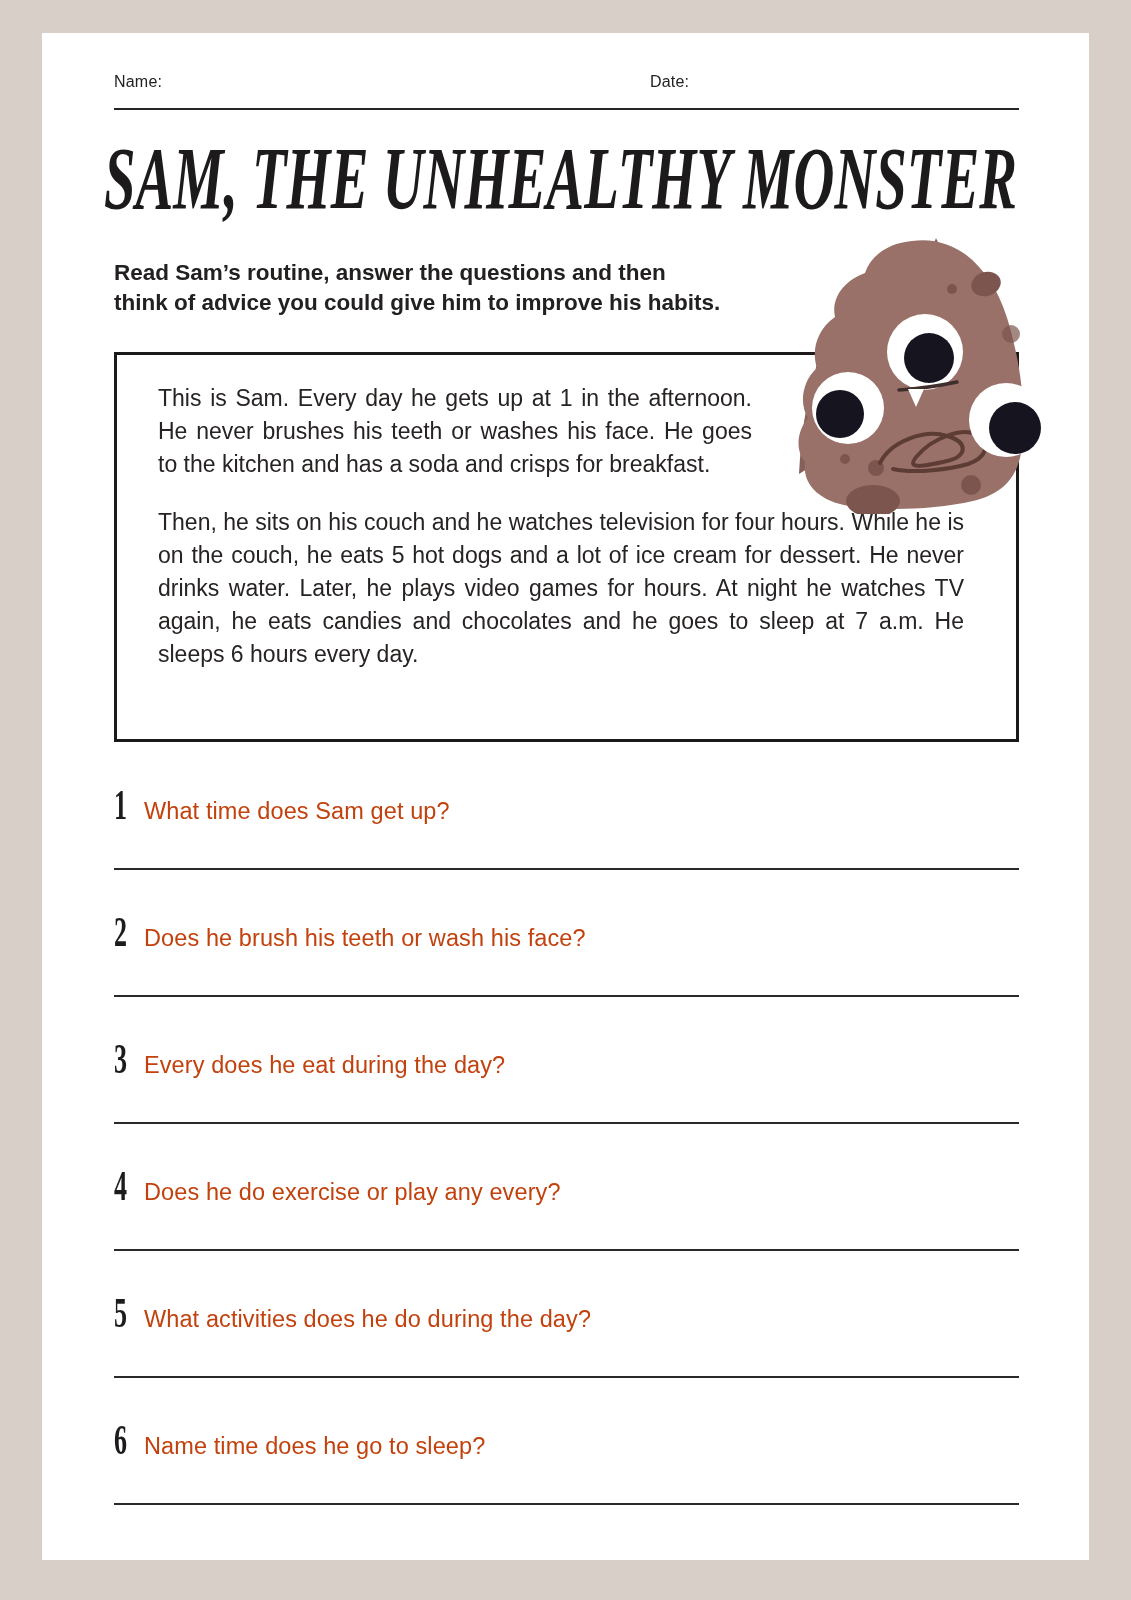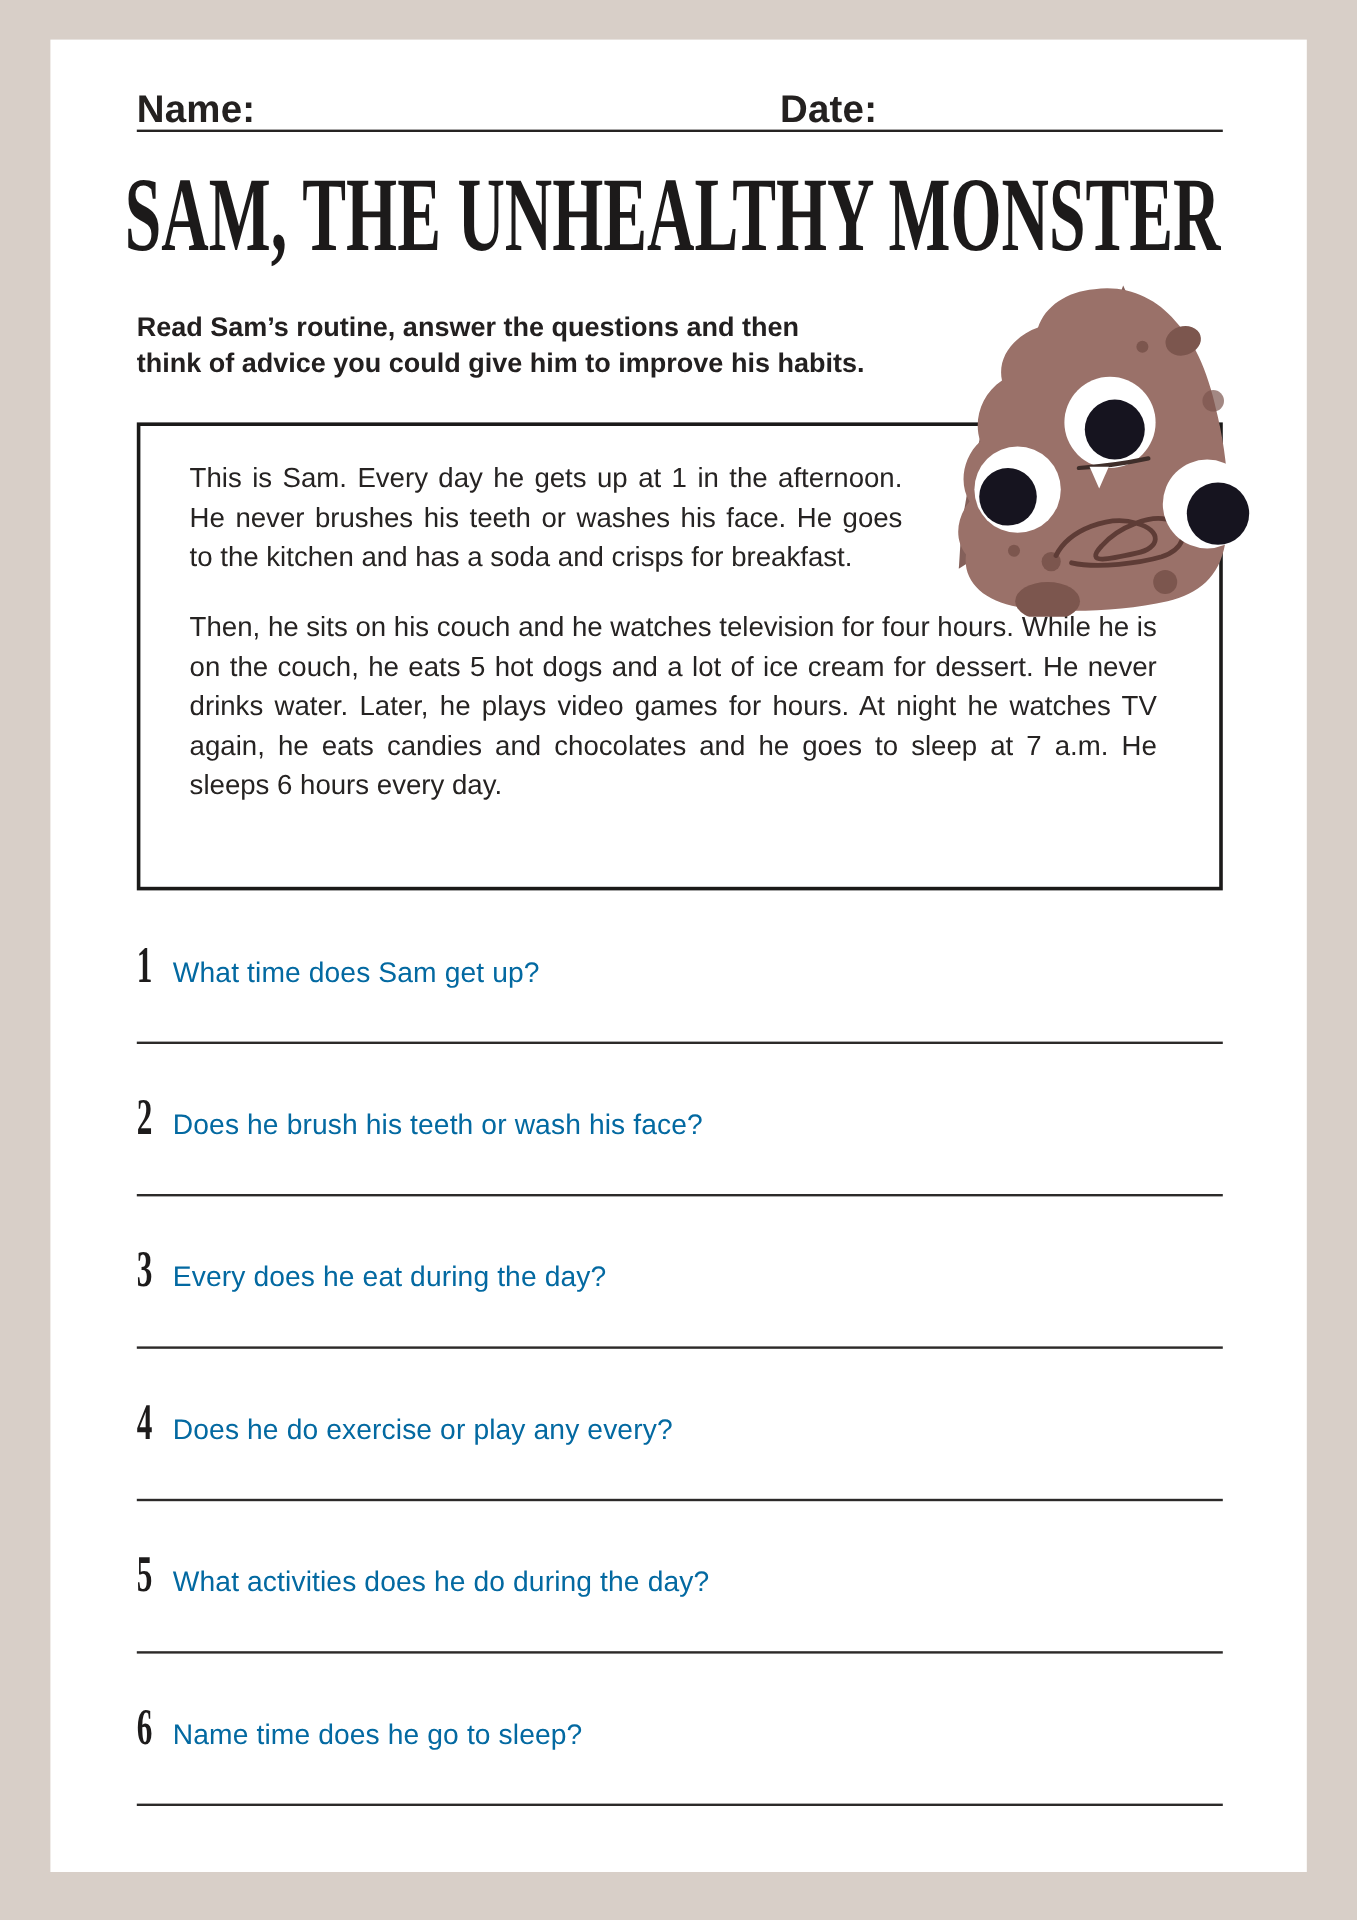--- a/index.html
+++ b/index.html
@@ -11,25 +11,25 @@
     font-family: "Liberation Sans", sans-serif;
     color: #242120;
   }
   .page {
     width: 1047px; height: 1527px;
     background: #ffffff;
     position: relative;
     padding: 40px 70px 0 72px;
   }
   
-  .header-row { position: relative; height: 28px; font-size: 32px; font-weight: 700; letter-spacing: .2px; }
+  .header-row { position: relative; height: 28px; font-size: 16px; font-weight: 400; letter-spacing: .2px; }
   .date-label { position: absolute; left: 536px; top: 0; }
   .header-line { margin-top: 7px; border-bottom: 2px solid #262423; height: 0; }
   
-  .title-wrap { margin-top: 30px; margin-left: -10px; height: 82px; }
+  .title-wrap { margin-top: 30px; margin-left: -10px; height: 82px; font-style: italic; }
   .title-wrap svg text { fill: #1c1a1a; font-family: "Liberation Serif", serif; font-weight: bold; }
   
   .instructions { margin-top: 36px; font-size: 22.5px; font-weight: 700; line-height: 30px; color: #232020; }
   
   .passage-box {
     margin-top: 34px; height: 390px;
     border: 3px solid #1b1a19;
     padding: 27px 52px 16px 41px;
     position: relative; z-index: 1;
     background: #ffffff;
@@ -43,21 +43,21 @@
   .question-block { position: relative; height: 127px; }
   .question-block.first { margin-top: 46px; }
   .q-row { display: flex; align-items: baseline; }
   .q-num {
     font-family: "Liberation Serif", serif; font-weight: bold;
     font-size: 42px; line-height: 34px;
     display: inline-block; width: 30px; flex: 0 0 30px;
     transform: scale(0.62, 1.02); transform-origin: left bottom;
     color: #1d1b1b;
   }
-  .q-text { font-size: 23.5px; color: #0369a1; letter-spacing: .1px; }
+  .q-text { font-size: 23.5px; color: #c2410c; letter-spacing: .1px; }
   .answer-line { position: absolute; left: 0; right: 0; top: 80px; border-bottom: 2px solid #2c2a29; height: 0; }
 </style>
 </head>
 <body>
 
 <div class="sheet">
   <div class="page">
 
     <div class="header-row">
       <span class="name-label">Name:</span>

